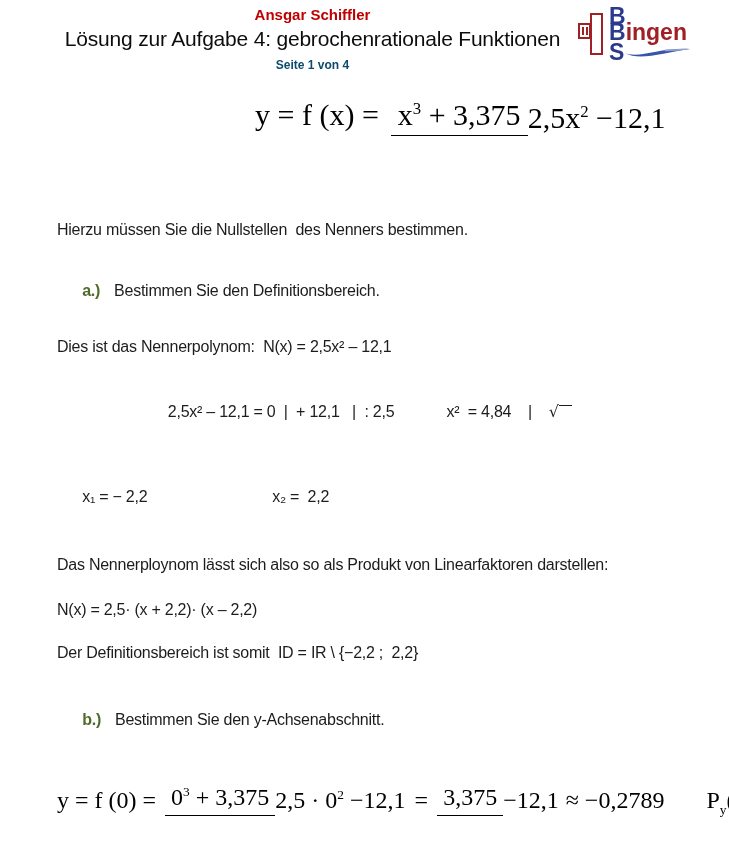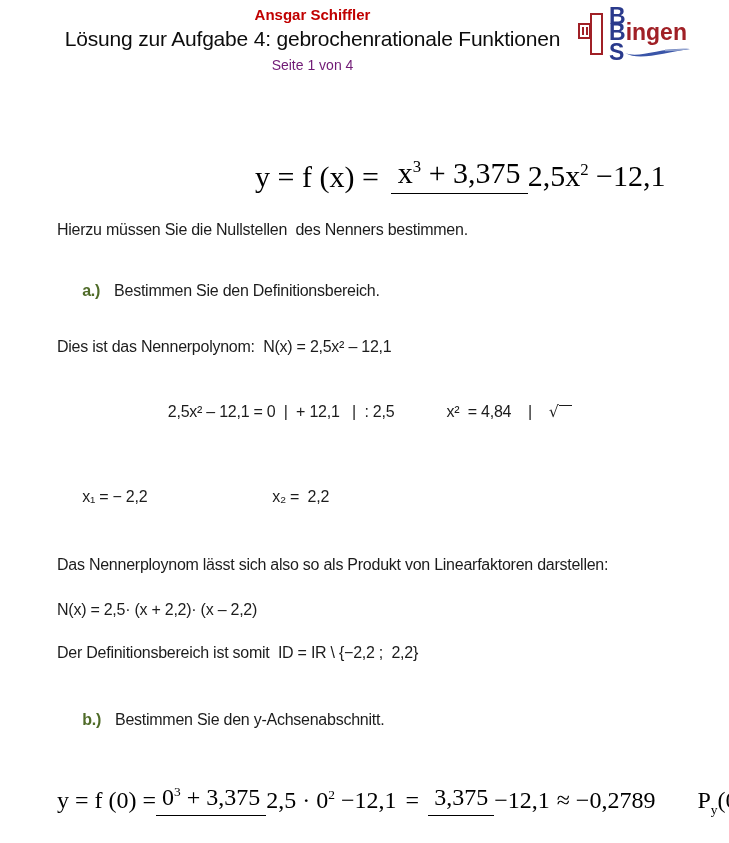--- a/index.html
+++ b/index.html
@@ -5,21 +5,21 @@
   * { margin:0; padding:0; box-sizing:border-box; }
   html,body { width:729px; height:843px; background:#ffffff; overflow:hidden; }
   body { font-family:"Liberation Sans","DejaVu Sans",sans-serif; color:#1c1c1c; }
 
   .page { position:relative; width:592px; height:843px; }
 
   
   .header { padding-top:7px; width:625px; text-align:center; }
   .author { font-size:15px; font-weight:bold; color:#c00000; line-height:16px; }
   .title  { font-size:21px; color:#0d0d0d; line-height:26px; margin-top:3px; letter-spacing:-0.2px; }
-  .seite  { font-size:14px; font-weight:normal; color:#701a75; line-height:16px; margin-top:5px; }
+  .seite  { font-size:12px; font-weight:bold; color:#0c4a6e; line-height:16px; margin-top:5px; }
 
   
   .logo { position:absolute; left:578px; top:8px; display:flex; align-items:flex-start; }
   .logo-building { position:relative; width:28px; height:52px; }
   .lb-tall  { position:absolute; left:12px; top:5px;  width:13px; height:42px; border:2px solid #a02026; }
   .lb-small { position:absolute; left:0;    top:15px; width:13px; height:16px; border:2px solid #a02026; background:#fff;
               display:flex; align-items:center; justify-content:center; gap:2px; }
   .lb-small i { display:block; width:2px; height:8px; background:#a02026; }
   .logo-letters { margin-left:3px; font-weight:bold; font-size:23px; line-height:16px; }
   .lrow { white-space:nowrap; height:16px; }
@@ -34,32 +34,32 @@
   .sec-label { font-weight:bold; color:#4f6b28; margin-right:14px; }
   .seg { display:inline-block; white-space:pre; }
   .w331 { width:331px; }
   .w190 { width:190px; }
 
   
   .root { position:relative; display:inline-block; font-family:"DejaVu Sans",sans-serif; }
   .root::after { content:""; position:absolute; left:100%; top:3px; width:13px; border-top:1.6px solid #1c1c1c; }
 
   
-  .formula-main { margin-top:25px; margin-left:198px; display:flex; align-items:flex-end;
+  .formula-main { margin-top:25px; margin-left:198px; display:flex; align-items:flex-start;
                   font-family:"Liberation Serif","DejaVu Serif",serif; font-size:30px; color:#000; height:96px; }
   .formula-main .f-lhs { margin-right:12px; white-space:pre; }
   .frac { display:inline-flex; flex-direction:row; text-align:center; vertical-align:middle; }
   .frac .num { display:block; border-bottom:1.8px solid #000; padding:0 7px 3px; white-space:pre; }
   .frac .den { display:block; padding-top:3px; white-space:pre; }
   sup { font-size:0.56em; vertical-align:super; line-height:0; }
   sub { font-size:0.56em; vertical-align:sub; line-height:0; }
 
   .formula-b { margin-top:13px; height:74px; display:flex; align-items:center;
                font-family:"Liberation Serif","DejaVu Serif",serif; font-size:24px; color:#000; }
-  .formula-b .f-lhs { white-space:pre; }
+  .formula-b .f-lhs { margin-right:9px; white-space:pre; }
   .formula-b .frac .num { border-bottom:1.5px solid #000; padding:0 6px 4px; }
   .formula-b .f-eq { margin:0 9px; }
   .formula-b .f-approx { margin-left:7px; white-space:pre; }
   .formula-b .f-point { margin-left:42px; white-space:pre; }
 
   
   .m-a-heading { margin-top:21px; }
   .m-hint      { margin-top:26px; }
   .m-poly      { margin-top:16px; }
   .m-eq1       { margin-top:25px;text-align:center; }

